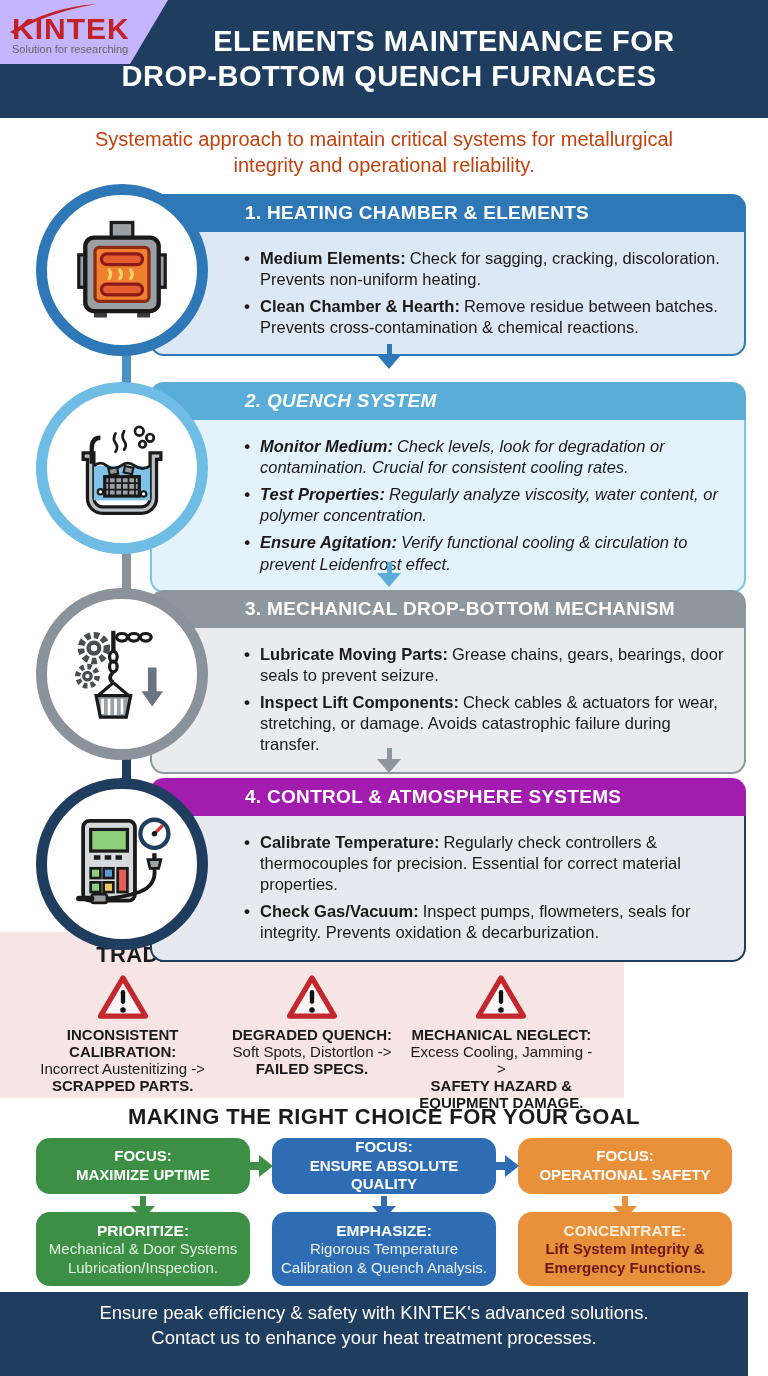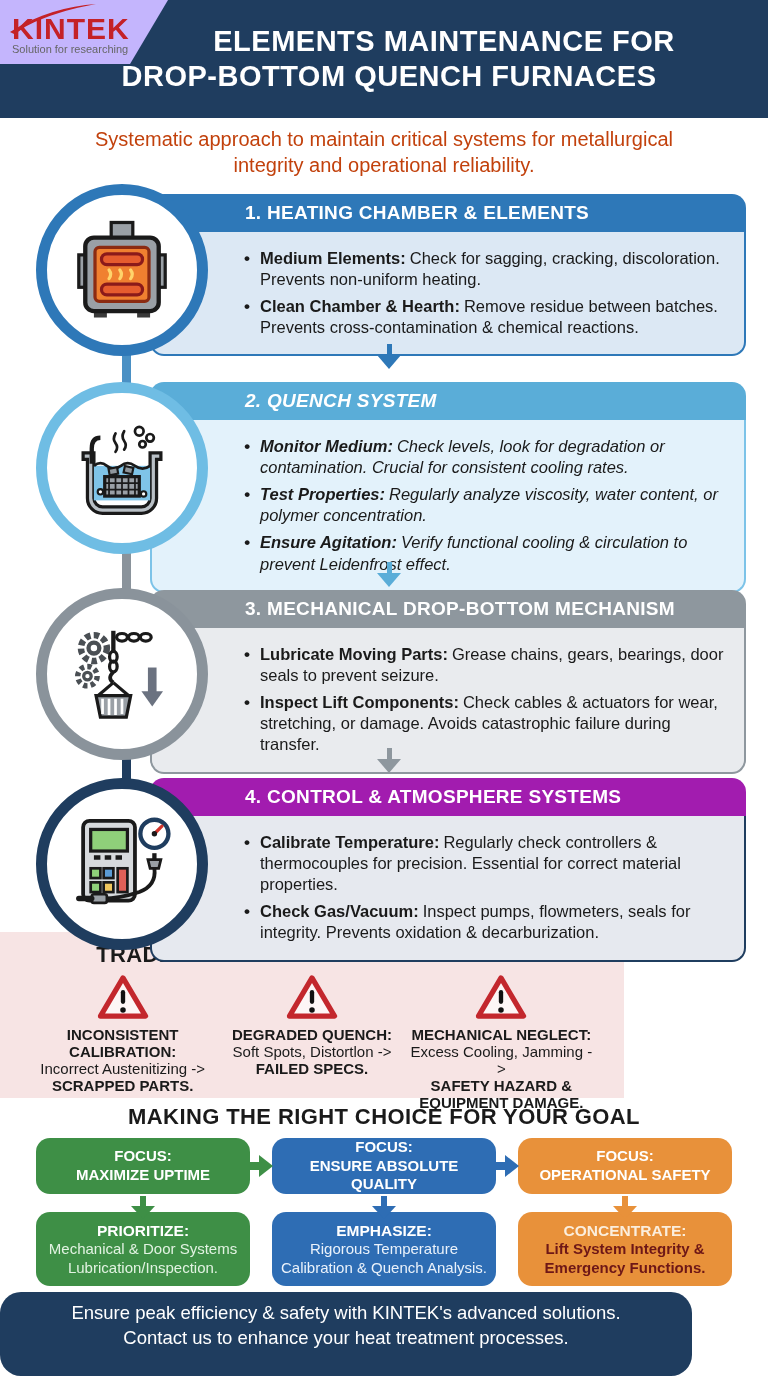--- a/index.html
+++ b/index.html
@@ -77,22 +77,22 @@
   .g-bg{background:#3e8f46;}
   .b-bg{background:#2e6db4;}
   .o-bg{background:#e8913a;}
   .g-bot .a1{color:#ffffff;} .g-bot .a2{color:#e2f3e2;}
   .b-bot .a1{color:#ffffff;} .b-bot .a2{color:#eaf2fb;}
   .o-bot .a1{color:#fbeedd;} .o-bot .a2{color:#6e1717;font-weight:bold;}
   .harrow{position:absolute;display:flex;align-items:center;z-index:2;}
   .harrow .stem{height:8px;width:11px;}
   .harrow .head{width:0;height:0;border-top:11px solid transparent;border-bottom:11px solid transparent;}
   
-  .ftr{position:absolute;left:0;top:1292px;width:692px;height:84px;background:#1f3d5f;
-    color:#fff;text-align:center;border-radius:21px;}
+  .ftr{position:absolute;left:0;top:1292px;width:748px;height:84px;background:#1f3d5f;
+    color:#fff;text-align:center;}
   .ftr .f1{font-size:18.5px;margin-top:10px;}
   .ftr .f2{font-size:18.5px;margin-top:3px;}
   .ftr .f3{font-size:19px;margin-top:6px;}
 </style>
 </head>
 <body>
 
 <div class="canvas">
 
   <div class="hdr">

